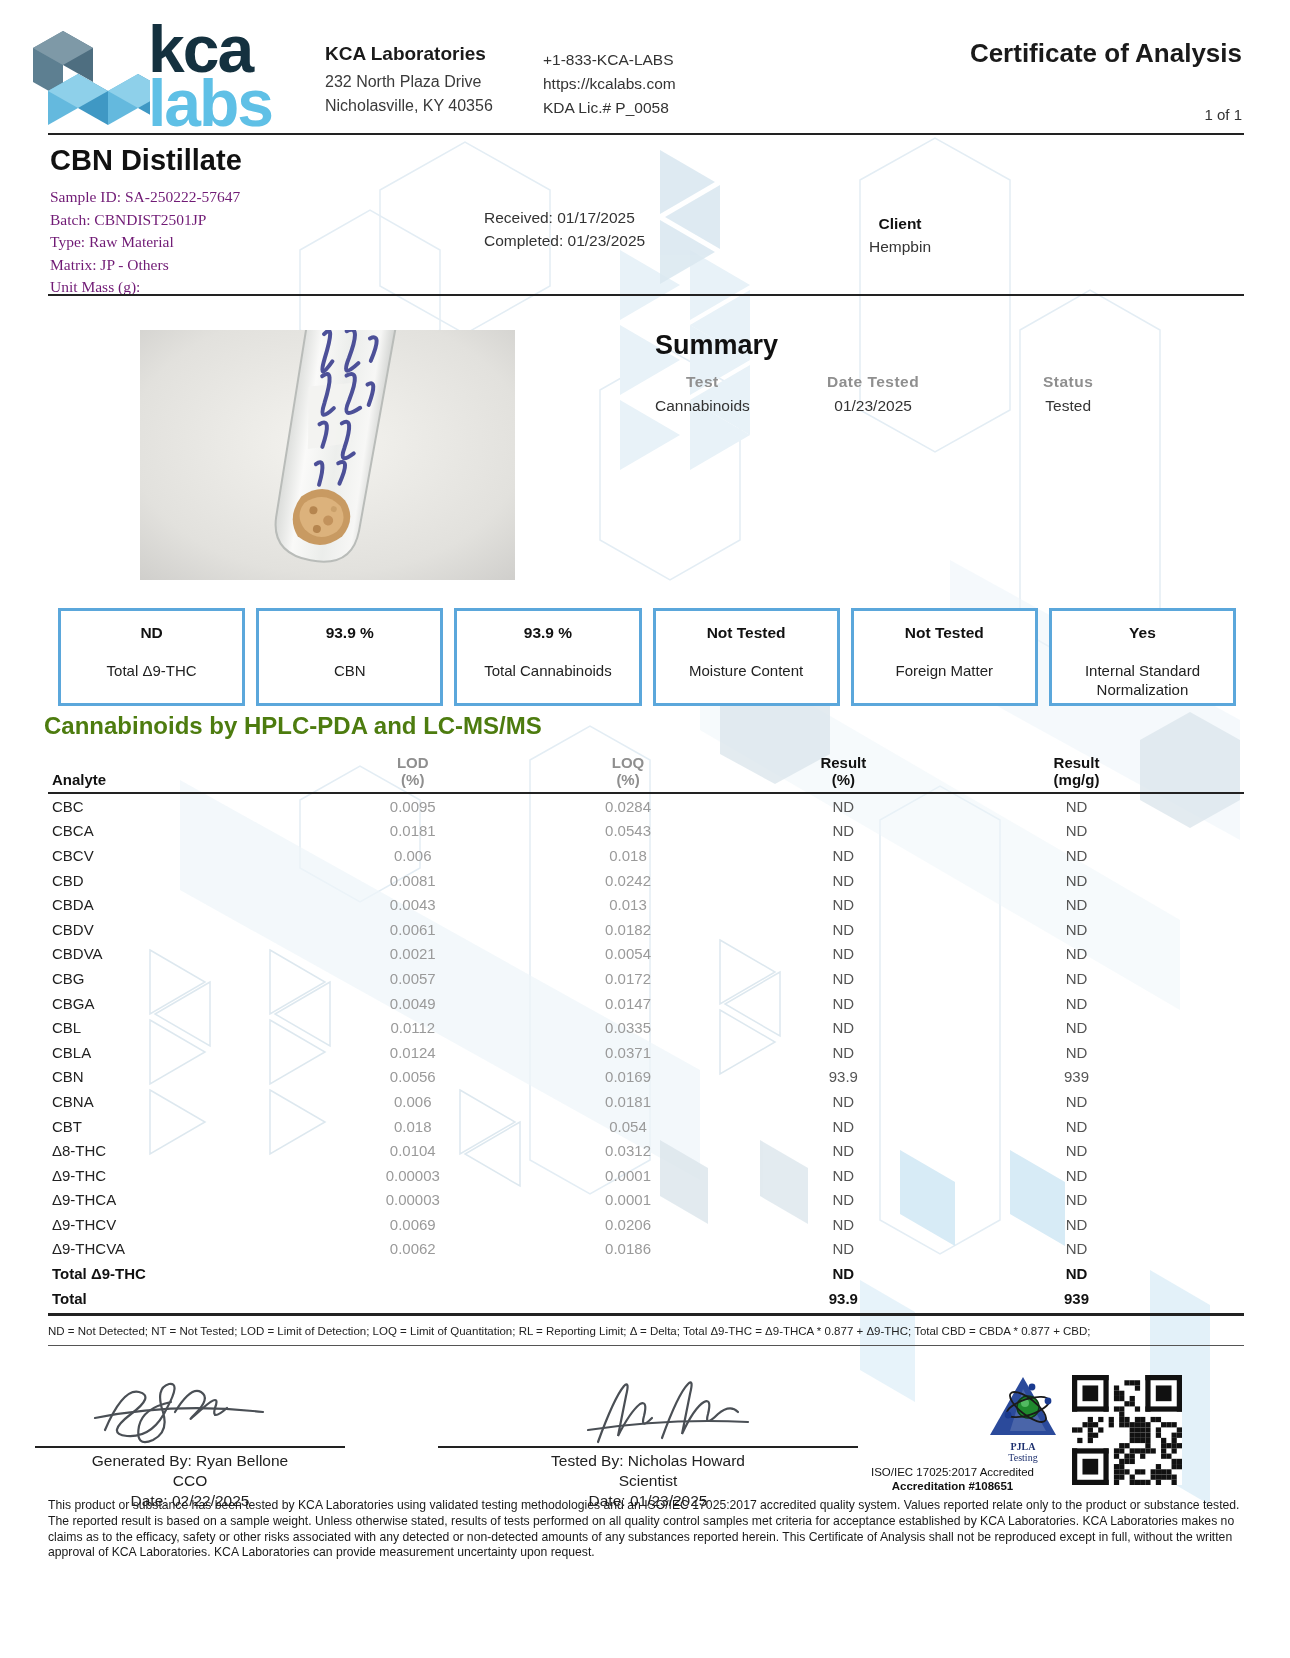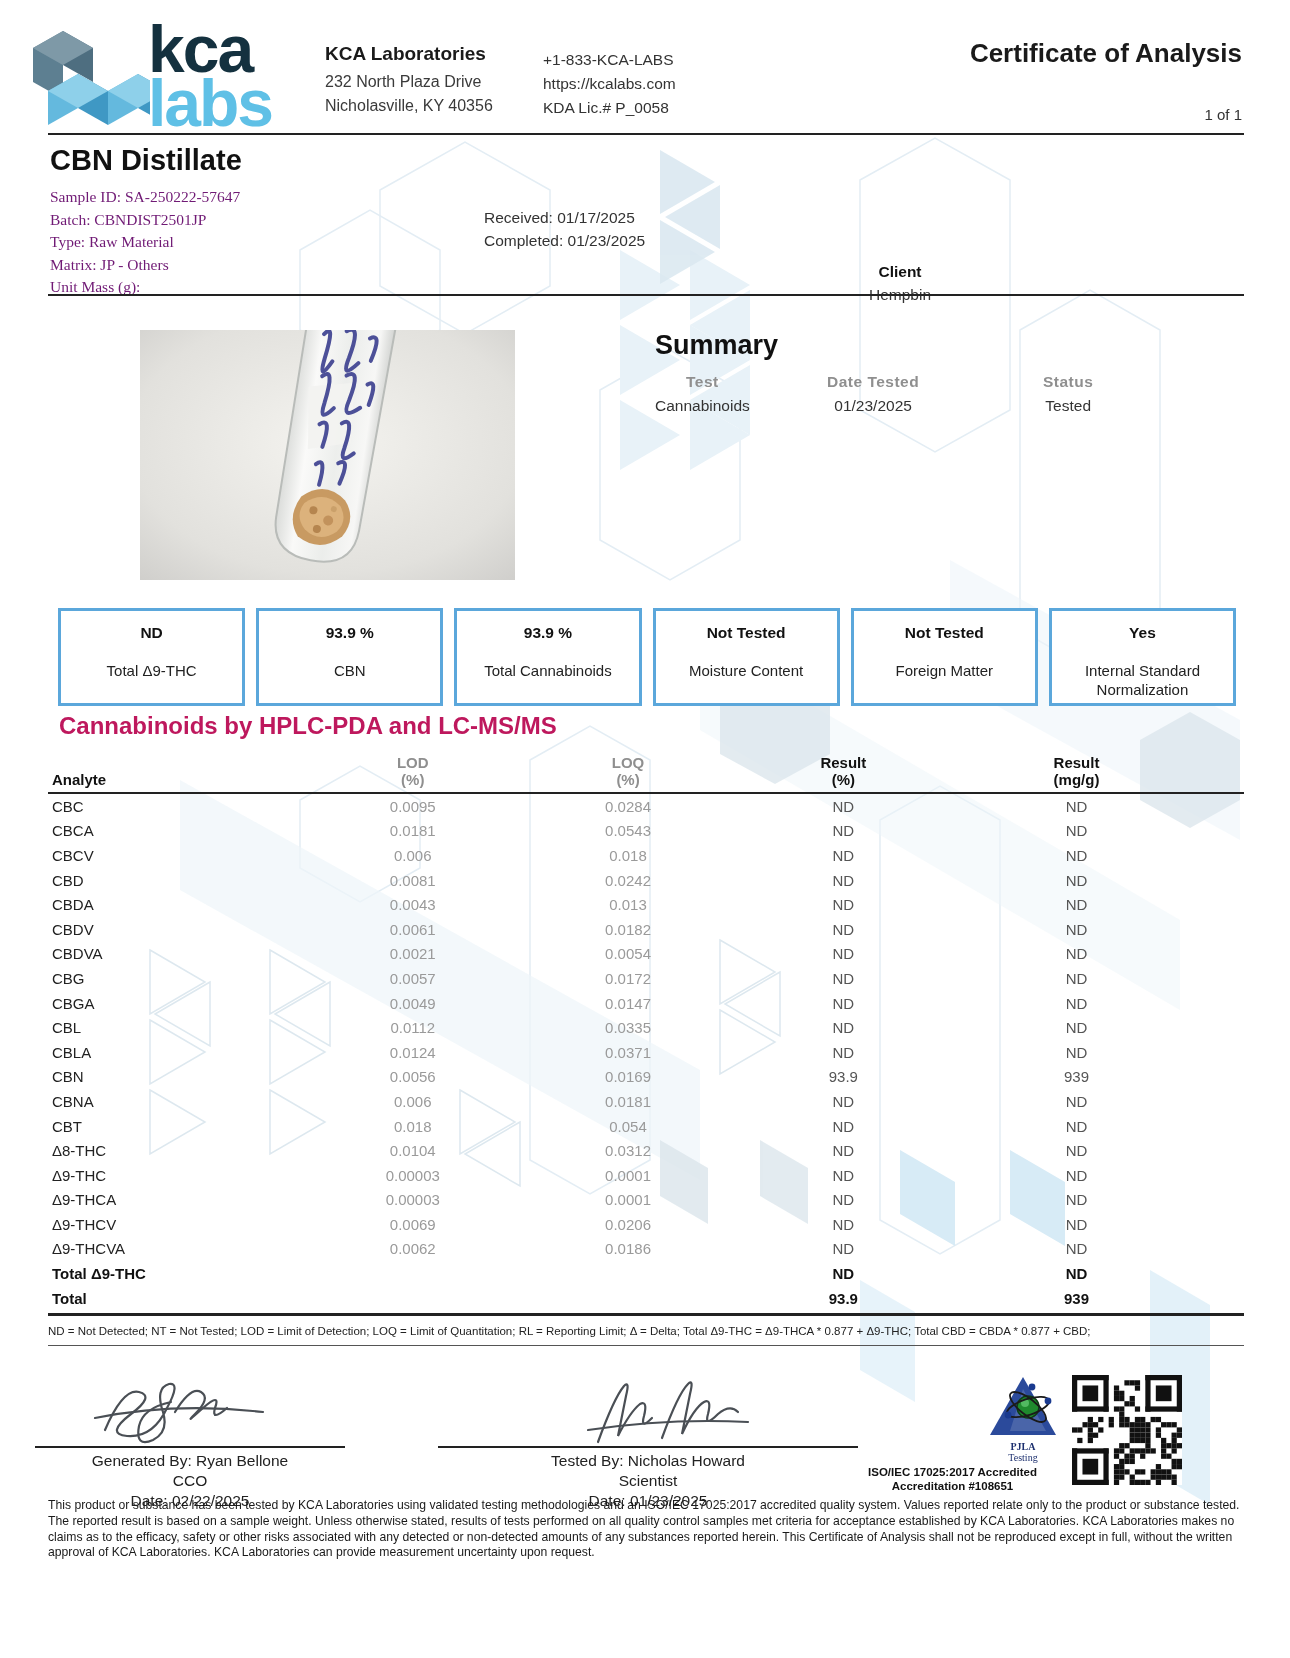--- a/index.html
+++ b/index.html
@@ -21,21 +21,21 @@
   .coa-title { position:absolute; right:48px; top:38px; font-size:26px; font-weight:bold; color:#1a1a1a;}
   .coa-page  { position:absolute; right:48px; top:106px; font-size:15px; color:#333;}
   .hr1 { position:absolute; left:48px; right:46px; top:133px; height:2px; background:#222;}
   .hr2 { position:absolute; left:48px; right:46px; top:294px; height:2px; background:#222;}
 
   
   .sample-title { position:absolute; left:50px; top:144px; font-size:29px; font-weight:bold; color:#111;}
   .sample-info  { position:absolute; left:50px; top:186px; font-size:15.5px; line-height:22.5px; color:#701a75;font-family:Liberation Serif, serif;}
   .dates-block  { position:absolute; left:484px; top:206px; font-size:15.5px; line-height:23px; color:#333;}
   .client-block { position:absolute; left:800px; top:212px; width:200px; text-align:center; font-size:15.5px; line-height:23px;}
-  .client-label { font-weight:bold; color:#111;margin-top:48px;}
+  .client-label { font-weight:bold; color:#111;}
   .client-name  { color:#333; }
 
   
   .photo { position:absolute; left:140px; top:330px; width:375px; height:250px;
            background:linear-gradient(135deg,#dddcd8 0%, #efeeea 45%, #e3e2de 100%); overflow:hidden;}
 
   
   .summary { position:absolute; left:655px; top:330px; width:550px;}
   .summary-title { font-size:27px; font-weight:bold; color:#111; }
   .summary-cols { position:relative; margin-top:12px; height:55px;}
@@ -47,21 +47,21 @@
   .sum-col-2 { left:388px; }
 
   
   .boxes { position:absolute; left:58px; top:608px; width:1178px; display:flex; gap:11px;}
   .rbox { flex:1 1 0; border:3px solid #5ba7db; background:#fff; height:98px;
           display:flex; flex-direction:column; align-items:center; padding-top:13px;}
   .rbox-value { font-size:15.5px; font-weight:bold; color:#111;}
   .rbox-label { font-size:15px; color:#222; margin-top:19px; text-align:center; line-height:19px; padding:0 6px;}
 
   
-  .section-title { position:absolute; left:59px; top:712px; font-size:24px; font-weight:bold; color:#be185d;}
+  .section-title { position:absolute; left:44px; top:712px; font-size:24px; font-weight:bold; color:#4d7c0f;}
   .ctable { position:absolute; left:48px; top:750px; width:1196px; }
   .trow { display:flex; align-items:flex-end; }
   .c-analyte { flex:0 0 20%; text-align:left; padding-left:4px;}
   .c-lod { flex:0 0 21%; text-align:center;}
   .c-loq { flex:0 0 15%; text-align:center;}
   .c-rp  { flex:0 0 21%; text-align:center;}
   .c-rm  { flex:0 0 18%; text-align:center;}
   .thead { height:42px; font-size:15px; font-weight:bold; color:#111; padding-bottom:4px;}
   .thead .c-lod, .thead .c-loq { color:#8f8f8f; }
   .thead .hdr2 { font-weight:bold; }
@@ -83,21 +83,21 @@
   .sig2 { left:438px; top:1378px; width:420px; }
   .sig-img { height:66px; position:relative; }
   .sig-line { height:2px; background:#222; margin-top:2px;}
   .sig-name { font-size:15.5px; color:#222; margin-top:4px;}
   .sig-role { font-size:15.5px; color:#222; margin-top:2px;}
   .sig-date { font-size:15.5px; color:#222; margin-top:2px;}
 
   
   .accred { position:absolute; left:845px; top:1372px; width:215px; text-align:center;}
   .accred-logos { display:flex; justify-content:center; align-items:flex-end; gap:8px; height:86px;flex-direction:column;}
-  .accred-iso  { font-size:11.5px; font-weight:bold; color:#111; margin-top:8px;}
+  .accred-iso  { font-size:11.5px; font-weight:normal; color:#111; margin-top:8px;}
   .accred-num  { font-size:11.5px; font-weight:bold; color:#111; margin-top:2px;}
   .pjla-text   { font-size:10px; font-weight:bold; color:#1c2f6e; line-height:11px; font-family:"Liberation Serif", serif;}
   .qr { position:absolute; left:1072px; top:1375px; width:110px; height:110px; background:#fff;}
 
   
   .disclaimer { position:absolute; left:48px; top:1498px; width:1196px;
                 font-size:12.2px; line-height:15.8px; color:#1a1a1a;}
 </style>
 </head>
 <body>

